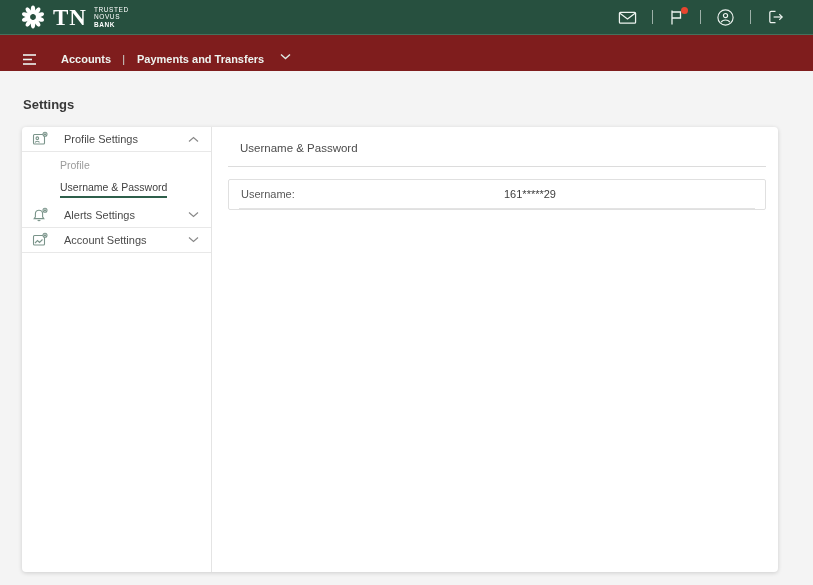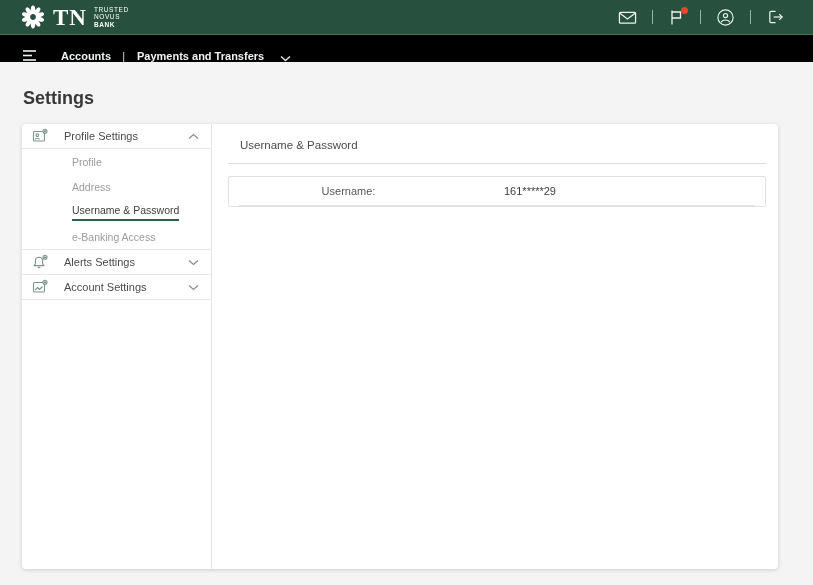--- a/index.html
+++ b/index.html
@@ -27,58 +27,58 @@
   .logo .stack .bold { font-weight: bold; }
   .top-icons { display: flex; align-items: center; gap: 15px; }
   .top-icons .icon { display: inline-flex; position: relative; cursor: pointer; }
   .top-icons .sep { width: 1px; height: 14px; background: rgba(255,255,255,.55); }
   .flag-dot {
     position: absolute; top: -2px; right: -3px;
     width: 7px; height: 7px; border-radius: 50%;
   }
   
   .navbar {
-    height: 28px; background: #000000; border-top: 1px solid #45705c;
-    display: flex; align-items: flex-end; padding: 0 22px; gap: 10px;
+    height: 28px; background: #7f1d1d; border-top: 1px solid #45705c;
+    display: flex; align-items: flex-start; padding: 18px 22px; gap: 10px;
   }
   .navbar .menu { display: inline-flex; margin-right: 14px; cursor: pointer; }
   .nav-item { color: #eef4f0; font-size: 11px; font-weight: bold; cursor: pointer; }
   .nav-sep { color: #cfdcd5; font-size: 11px; margin: 0 2px 0 1px; }
   .nav-chev { display: inline-flex; margin-left: 6px; cursor: pointer; }
   
-  .page-title { font-size: 18px; font-weight: bold; color: #383838; margin: 26px 0 15px 23px; }
+  .page-title { font-size: 13px; font-weight: bold; color: #383838; margin: 26px 0 15px 23px; }
   .card {
     width: 756px; height: 445px; margin-left: 22px; background: #fff;
     border-radius: 4px; box-shadow: 0 1px 4px rgba(0,0,0,.16);
     display: flex; overflow: hidden;
   }
   
   .sidebar { width: 190px; border-right: 1px solid #e4e4e4; flex-shrink: 0; }
   .side-section {
     height: 25px; display: flex; align-items: center;
     padding: 0 12px 0 10px; gap: 16px; cursor: pointer;
   }
   .side-section .slabel { flex: 1; font-size: 11px; color: #4a4a4a; }
   .side-section .sicon, .side-section .chev { display: inline-flex; }
   .bb { border-bottom: 1px solid #e8e8e8; }
   .side-sub {
     height: 25.3px; display: flex; align-items: center;
     padding-left: 38px; cursor: pointer;
   }
-  .side-sub span { font-size: 10.5px; color: #9b9b9b; margin-left: 12px; }
+  .side-sub span { font-size: 10.5px; color: #9b9b9b; }
   .side-sub.selected span {
     color: #3f3f3f; border-bottom: 2px solid #2e5f4b; padding-bottom: 3px;
   }
   
   .main { flex: 1; padding: 15px 12px 0 16px; }
   .main-heading { font-size: 11.5px; font-weight: normal; color: #4c4c4c; padding-left: 12px; }
   .heading-divider { border-top: 1px solid #dcdcdc; margin-top: 12px; }
   .field-box { border: 1px solid #e0e0e0; border-radius: 2px; margin-top: 12px; }
   .field-row { height: 28px; display: flex; align-items: center; padding: 0 9px 0 12px; }
-  .field-row .flabel { width: 215px; font-size: 11px; color: #585858; text-align: center; }
+  .field-row .flabel { width: 215px; font-size: 11px; color: #585858; }
   .field-row .fvalue { font-size: 11px; color: #3d3d3d; margin-left: 48px; }
   .field-row .fvalue.dots { font-size: 12px; font-weight: bold; letter-spacing: 1.5px; color: #2e2e2e; }
   .row-divider { border-top: 1px solid #e3e3e3; margin: 0 10px; }
   .edit-link { margin-left: auto; font-size: 11px; color: #3a7167; cursor: pointer; text-decoration: none; }
 </style>
 </head>
 <body>
 
 <div class="topbar">
   <div class="logo">
@@ -176,28 +176,22 @@
       <span class="slabel">Profile Settings</span>
       <span class="chev">
         <svg width="11" height="7" viewBox="0 0 11 7" fill="none" stroke="#8a8a8a" stroke-width="1.2">
           <path d="M1 5.5 L5.5 1.5 L10 5.5"></path>
         </svg>
       </span>
     </div>
     <div class="side-sub">
       <span>Profile</span>
     </div>
-    <div class="side-sub">
-      <span>Address</span>
-    </div>
     <div class="side-sub selected">
       <span>Username &amp; Password</span>
-    </div>
-    <div class="side-sub bb">
-      <span>e-Banking Access</span>
     </div>
     <div class="side-section bb">
       <span class="sicon">
         <svg width="16" height="16" viewBox="0 0 16 16" fill="none" stroke="#7a948a" stroke-width="1.1">
           <path d="M7 3.2 a3.6 3.6 0 0 0 -3.6 3.6 v3 L2.2 11.6 h9.6 L10.6 9.8 v-3 A3.6 3.6 0 0 0 7 3.2 Z"></path>
           <path d="M5.8 13 a1.3 1.3 0 0 0 2.4 0"></path>
           <circle cx="13" cy="3.3" r="2" fill="#ffffff"></circle>
           <circle cx="13" cy="3.3" r="1.1" fill="#7a948a" stroke="none"></circle>
         </svg>
       </span>

